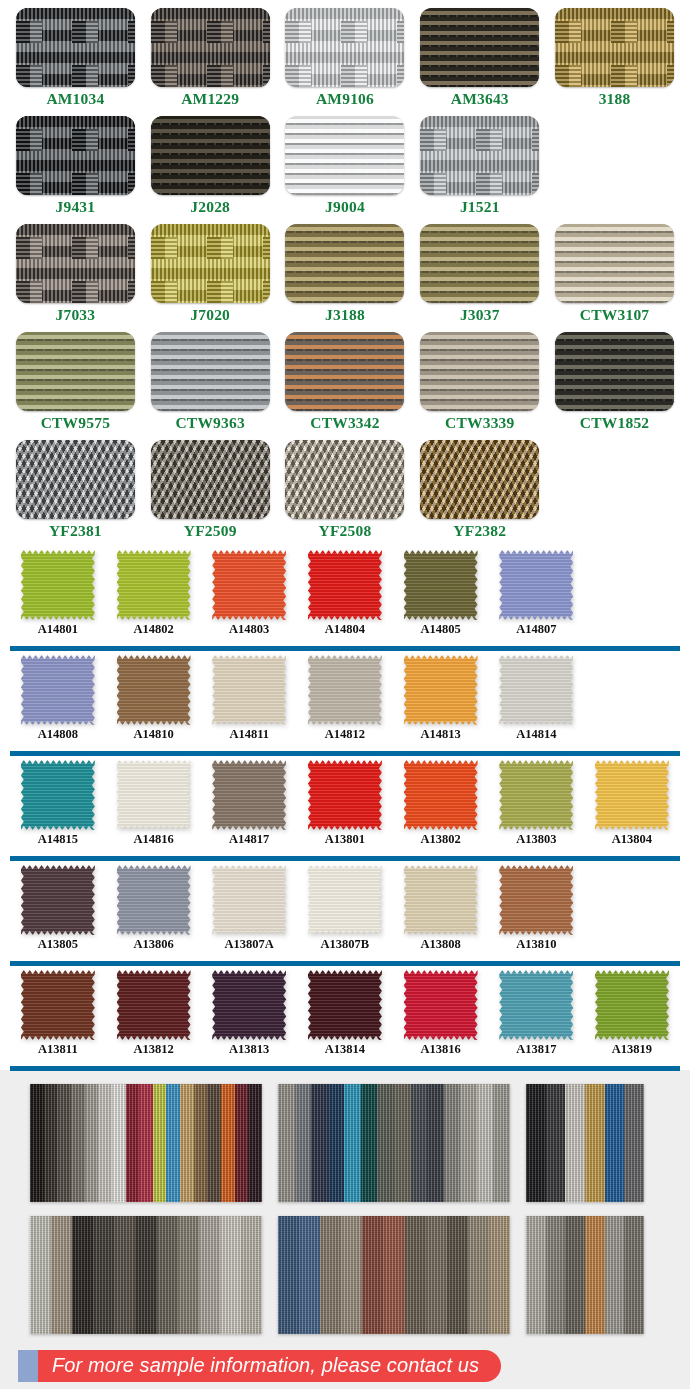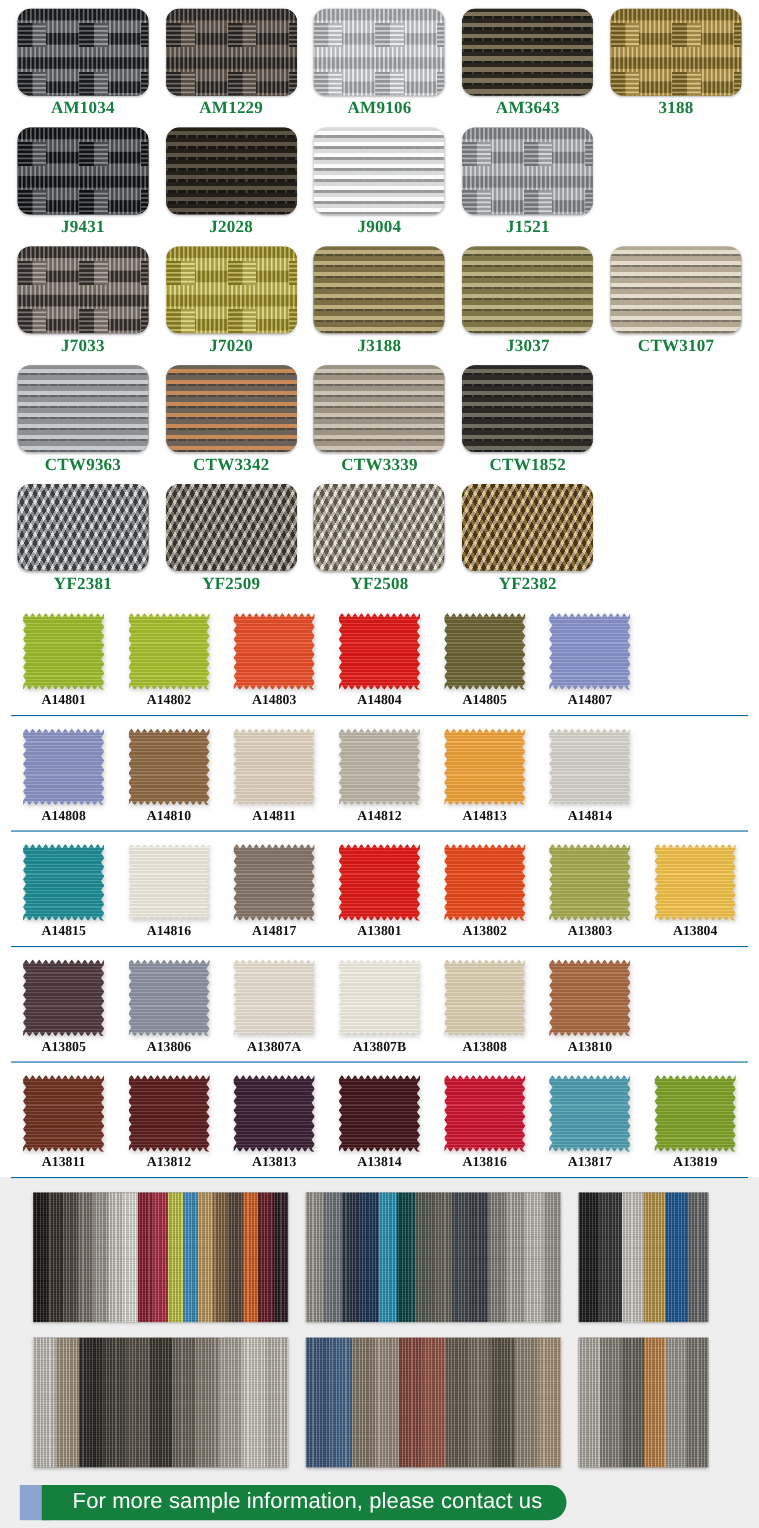--- a/index.html
+++ b/index.html
@@ -121,23 +121,22 @@
   #fabric-section {
     width: 690px;
     height: 528px;
     background: #ffffff;
     padding: 4px 10px 0 10px;
   }
   .fabric-row {
     width: 670px;
     height: 105px;
     display: flex;
-    border-bottom: 1px solid #0369a1;
+    border-bottom: 5px solid #0369a1;
     position: relative;
-    align-items: center;
   }
   .fabric-cell {
     width: 95.7px;
     display: flex;
     flex-direction: column;
     align-items: center;
     justify-content: flex-start;
     padding-top: 4px;
   }
   .fabric-chip {
@@ -234,30 +233,31 @@
   #banner-accent {
     width: 28px;
     height: 32px;
     background: #8da5ce;
     margin-left: 18px;
     flex: none;
   }
   #contact-banner {
     height: 32px;
     margin-left: -8px;
-    padding: 0 22px 0 28px;
-    background: #15803d;
+    padding: 0 22px 0 14px;
+    background: #ef4444;
     border-radius: 0 16px 16px 0;
     display: flex;
     align-items: center;
     color: #ffffff;
     font-size: 20px;
     font-family: "Liberation Sans", "DejaVu Sans", sans-serif;
     letter-spacing: .1px;
     white-space: nowrap;
+    font-style: italic;
   }
 </style>
 </head>
 <body>
 
 <div id="rattan-section">
     <div class="rattan-row">
       <div class="rattan-cell">
         <div class="rattan-swatch" style="--dark: #1d1f21; --lite: #6e7276; background: rgb(29, 31, 33);">
           <div class="weave"></div>
@@ -341,20 +341,26 @@
         <div class="rattan-label">J3037</div>
       </div>
       <div class="rattan-cell">
         <div class="rattan-swatch" style="--dark: #b3a992; --lite: #e4ddcc; background: rgb(179, 169, 146);">
           <div class="cord"></div>
         </div>
         <div class="rattan-label">CTW3107</div>
       </div>
     </div>
     <div class="rattan-row">
+      <div class="rattan-cell">
+        <div class="rattan-swatch" style="--dark: #7e8256; --lite: #b9bc92; background: rgb(126, 130, 86);">
+          <div class="cord"></div>
+        </div>
+        <div class="rattan-label">CTW9575</div>
+      </div>
       <div class="rattan-cell">
         <div class="rattan-swatch" style="--dark: #8d9194; --lite: #c6cacc; background: rgb(141, 145, 148);">
           <div class="cord"></div>
         </div>
         <div class="rattan-label">CTW9363</div>
       </div>
       <div class="rattan-cell">
         <div class="rattan-swatch" style="--dark: #6d6258; --lite: #c98a5a; background: rgb(109, 98, 88);">
           <div class="cord"></div>
         </div>

